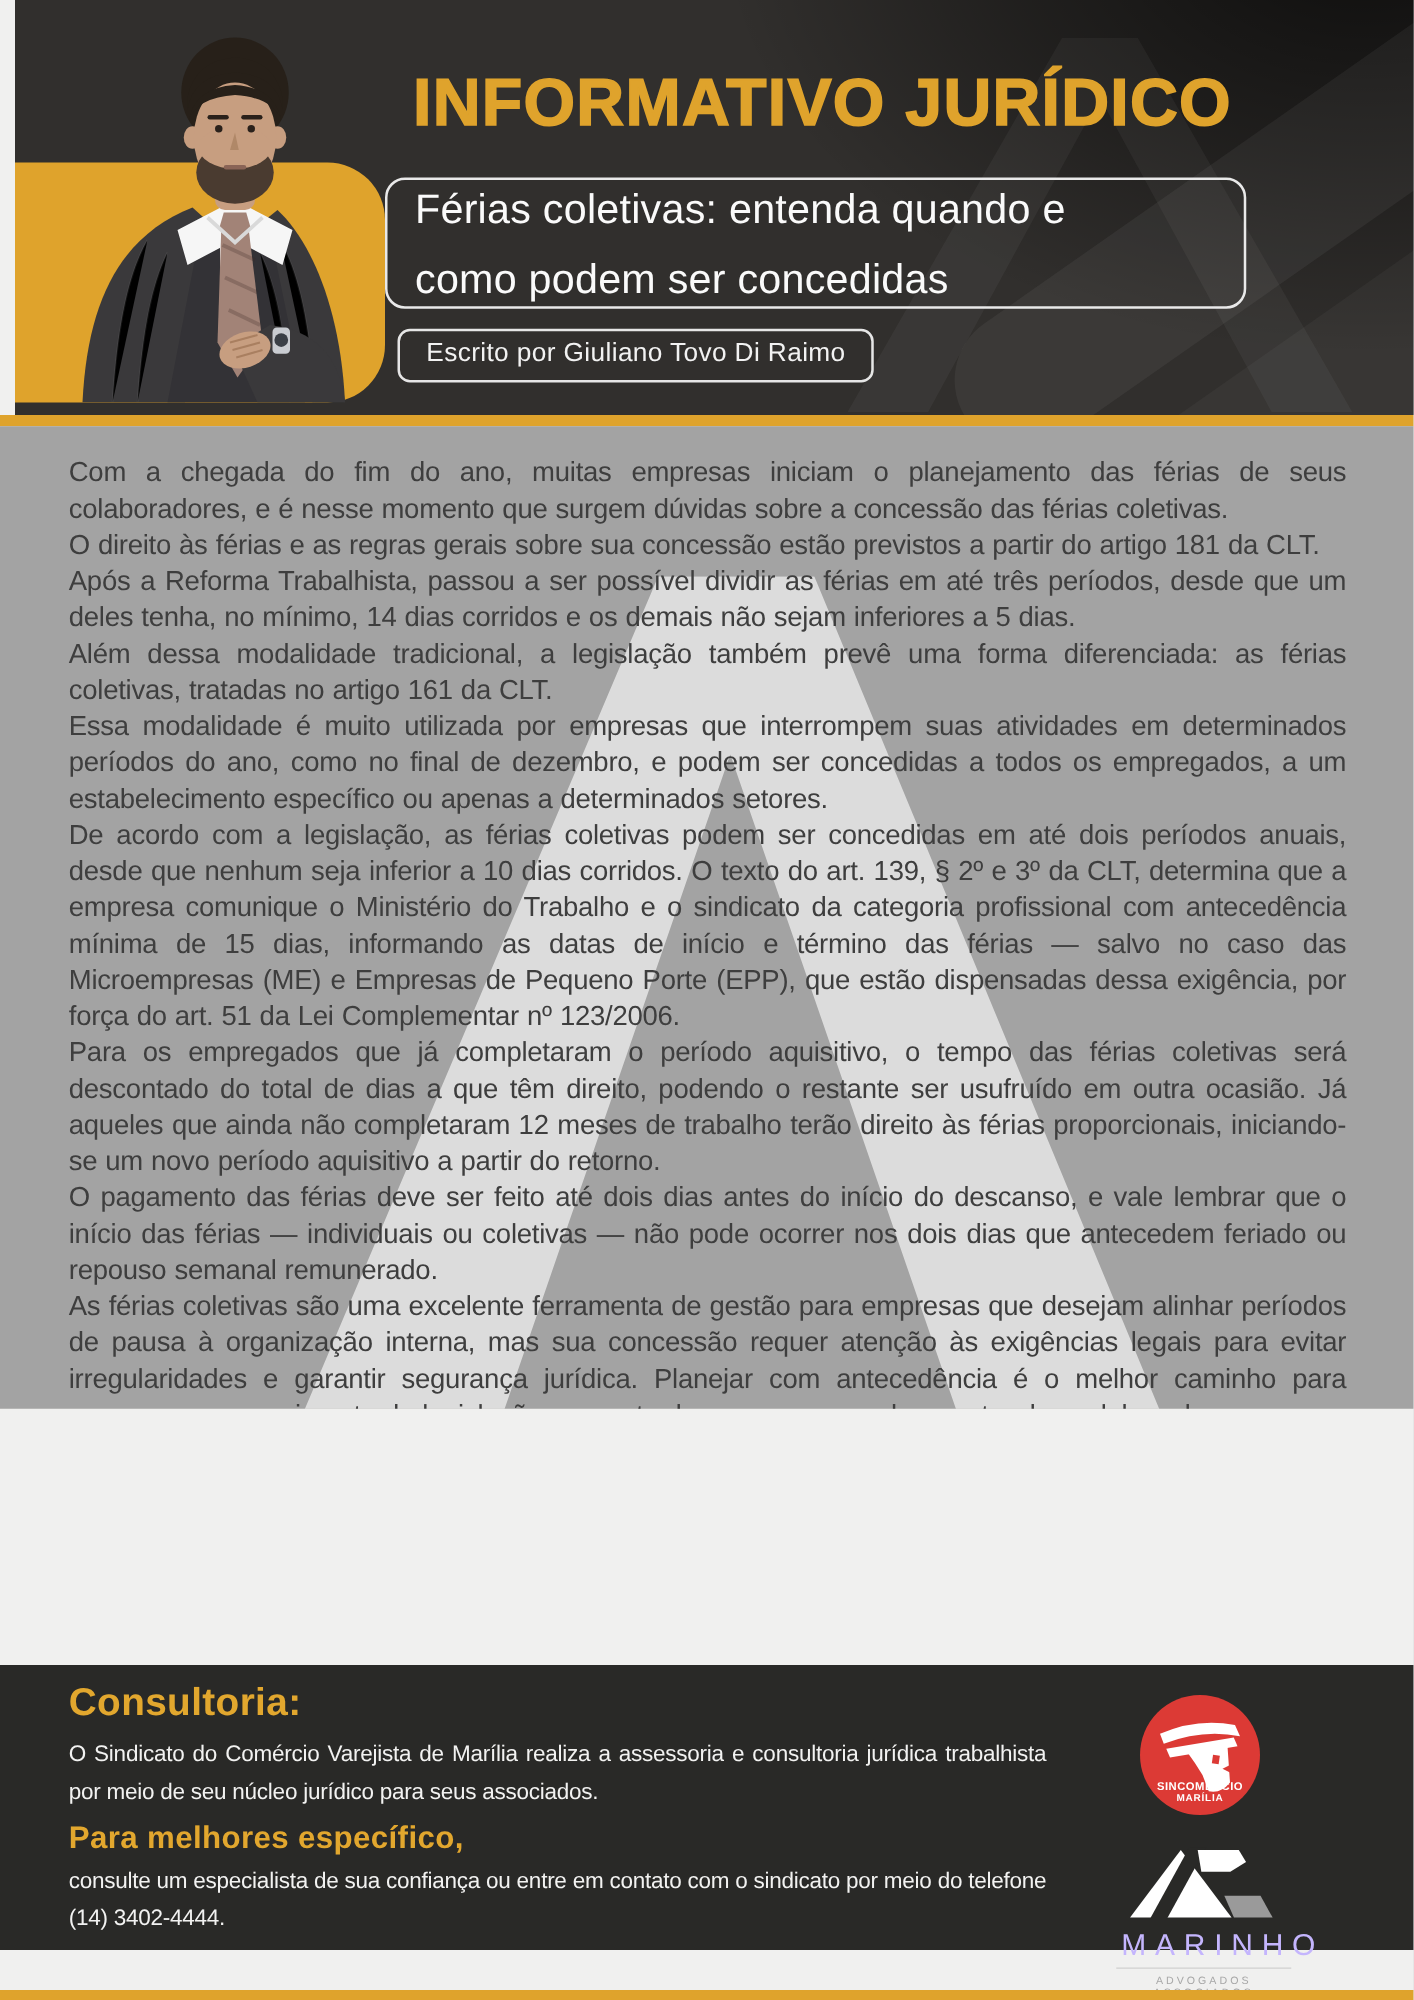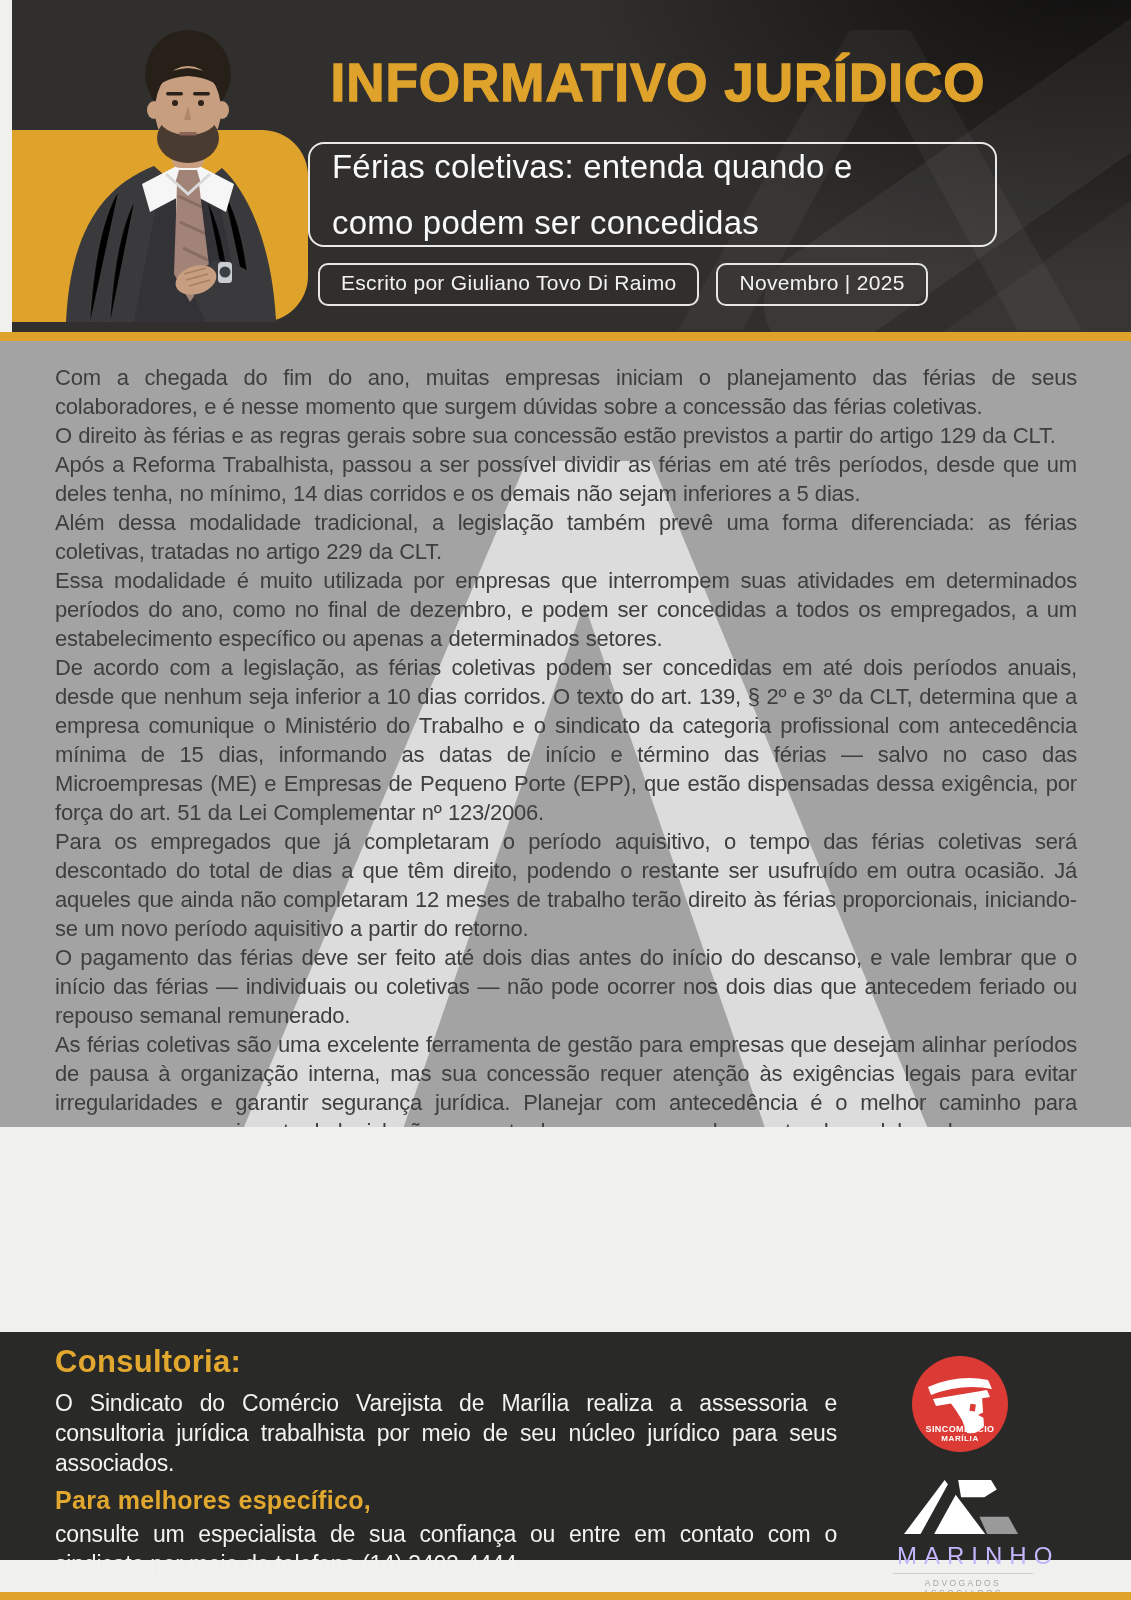--- a/index.html
+++ b/index.html
@@ -44,21 +44,21 @@
     clip-path:polygon(46% 0,59% 0,100% 100%,81% 100%,52% 15%,23% 100%,4% 100%);}
   .copy{position:relative;padding:22px 54px 0 55px;}
   .copy p{margin:0;font-size:22px;line-height:29px;color:#3E3E3E;text-align:justify;
     letter-spacing:-0.2px;word-spacing:.5px;hyphens:none;}
 
   
   .footer{position:absolute;left:0;top:1332px;width:1131px;height:228px;background:#292927;}
   .f-left{position:absolute;left:55px;top:12px;width:782px;}
   .gold-h1{margin:0 0 8px 0;color:#E2A72E;font-size:31px;font-weight:bold;letter-spacing:.3px;}
   .gold-h2{margin:8px 0 4px 0;color:#E2A72E;font-size:25px;font-weight:bold;letter-spacing:.3px;}
-  .f-left p{margin:0;color:#F2F2F1;font-size:23px;line-height:30px;text-align:justify;letter-spacing:-0.2px;}
+  .f-left p{margin:0;color:#F2F2F1;font-size:18px;line-height:30px;text-align:justify;letter-spacing:-0.2px;}
 
   .sinco{position:absolute;left:912px;top:24px;width:96px;height:96px;background:#DC3A35;border-radius:50%;}
   .sinco svg{position:absolute;left:0;top:0;}
   .sinco-text{position:absolute;left:0;bottom:9px;width:96px;text-align:center;color:#ffffff;
     font-weight:bold;line-height:9px;}
   .sinco-text .l1{font-size:9px;letter-spacing:.4px;display:block;}
   .sinco-text .l2{font-size:8px;letter-spacing:.6px;display:block;}
 
   .marinho{position:absolute;left:893px;top:146px;width:140px;text-align:center;}
   .m-name{color:#c4b5fd;font-size:24px;letter-spacing:7px;margin:2px 0 0 4px;font-weight:normal;}
@@ -136,33 +136,32 @@
     </svg>
 
     <h1 class="brand">INFORMATIVO JURÍDICO</h1>
 
     <div class="title-box">
       <h2>Férias coletivas: entenda quando e como podem ser concedidas</h2>
     </div>
 
     <div class="badges">
       <span class="pill">Escrito por Giuliano Tovo Di Raimo</span>
-      <span class="pill">Novembro | 2025</span>
     </div>
   </header>
 
   <div class="gold-divider"></div>
 
   <main class="body">
     <div class="body-wm"></div>
     <div class="copy">
       <p>Com a chegada do fim do ano, muitas empresas iniciam o planejamento das férias de seus colaboradores, e é nesse momento que surgem dúvidas sobre a concessão das férias coletivas.</p>
-      <p>O direito às férias e as regras gerais sobre sua concessão estão previstos a partir do artigo 129 da CLT.</p>
+      <p>O direito às férias e as regras gerais sobre sua concessão estão previstos a partir do artigo 181 da CLT.</p>
       <p>Após a Reforma Trabalhista, passou a ser possível dividir as férias em até três períodos, desde que um deles tenha, no mínimo, 14 dias corridos e os demais não sejam inferiores a 5 dias.</p>
-      <p>Além dessa modalidade tradicional, a legislação também prevê uma forma diferenciada: as férias coletivas, tratadas no artigo 229 da CLT.</p>
+      <p>Além dessa modalidade tradicional, a legislação também prevê uma forma diferenciada: as férias coletivas, tratadas no artigo 161 da CLT.</p>
       <p>Essa modalidade é muito utilizada por empresas que interrompem suas atividades em determinados períodos do ano, como no final de dezembro, e podem ser concedidas a todos os empregados, a um estabelecimento específico ou apenas a determinados setores.</p>
       <p>De acordo com a legislação, as férias coletivas podem ser concedidas em até dois períodos anuais, desde que nenhum seja inferior a 10 dias corridos. O texto do art. 139, § 2º e 3º da CLT, determina que a empresa comunique o Ministério do Trabalho e o sindicato da categoria profissional com antecedência mínima de 15 dias, informando as datas de início e término das férias — salvo no caso das Microempresas (ME) e Empresas de Pequeno Porte (EPP), que estão dispensadas dessa exigência, por força do art. 51 da Lei Complementar nº 123/2006.</p>
       <p>Para os empregados que já completaram o período aquisitivo, o tempo das férias coletivas será descontado do total de dias a que têm direito, podendo o restante ser usufruído em outra ocasião. Já aqueles que ainda não completaram 12 meses de trabalho terão direito às férias proporcionais, iniciando-se um novo período aquisitivo a partir do retorno.</p>
       <p>O pagamento das férias deve ser feito até dois dias antes do início do descanso, e vale lembrar que o início das férias — individuais ou coletivas — não pode ocorrer nos dois dias que antecedem feriado ou repouso semanal remunerado.</p>
       <p>As férias coletivas são uma excelente ferramenta de gestão para empresas que desejam alinhar períodos de pausa à organização interna, mas sua concessão requer atenção às exigências legais para evitar irregularidades e garantir segurança jurídica. Planejar com antecedência é o melhor caminho para assegurar o cumprimento da legislação por parte das empresas e o bem-estar dos colaboradores.</p>
     </div>
   </main>
 
   <footer class="footer">
     <div class="f-left">

